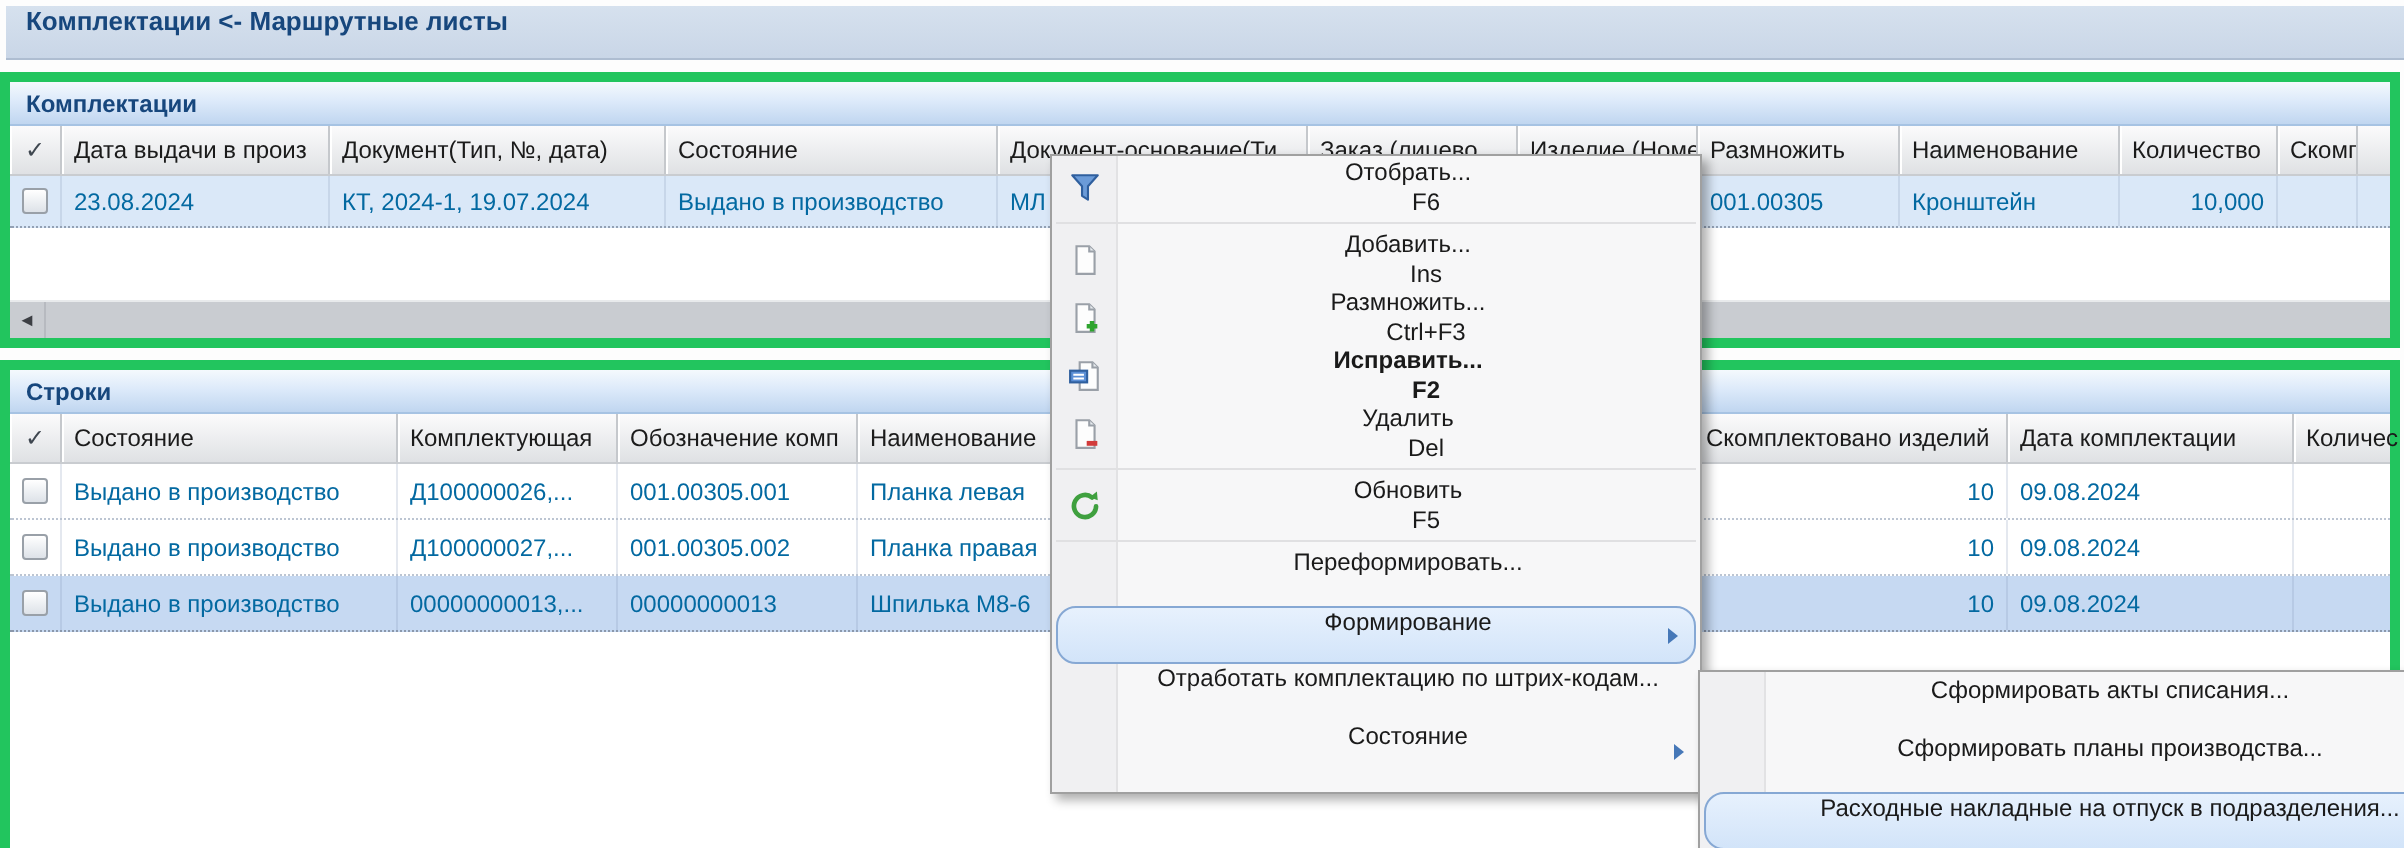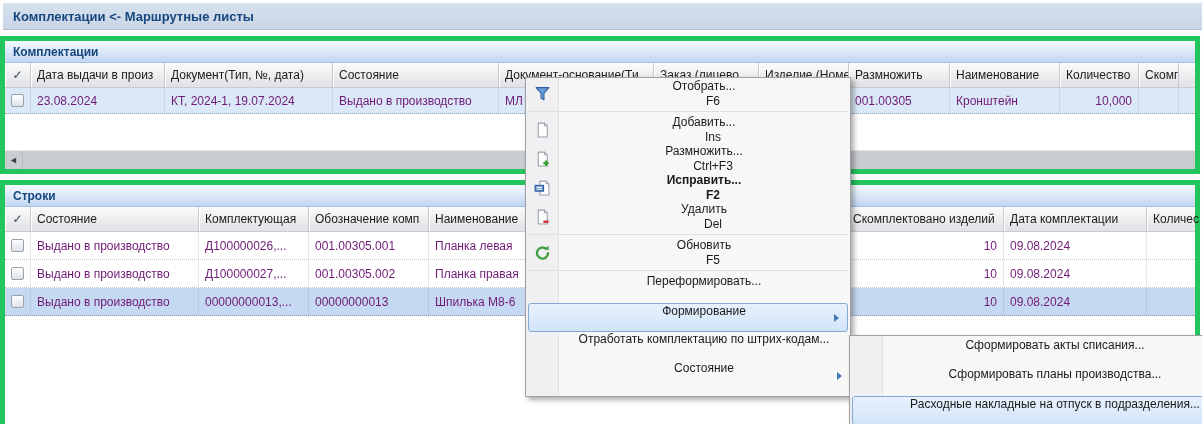--- a/index.html
+++ b/index.html
@@ -2,21 +2,21 @@
 <html><head>
 <meta charset="utf-8">
 <style>
   * { margin:0; padding:0; box-sizing:border-box; }
   html,body { width:1202px; height:424px; overflow:hidden; background:#fdfdfd;
     font-family:"Liberation Sans", sans-serif; position:relative; }
 
   
   .titlebar { position:absolute; left:3px; top:3px; width:1199px; height:27px;
     background:linear-gradient(#d6e1ee,#c9d6e7); border-bottom:1px solid #aebdd1;
-    display:flex; align-items:center; padding-left:10px;
+    display:flex; padding-left:10px;
     color:#17477d; font-weight:bold; font-size:13px; }
 
   
   .panel { position:absolute; left:0; width:1200px; background:#fff;
     border:5px solid #22c55e; }
   .panel-a { top:36px; height:138px; }
   .panel-b { top:180px; height:250px; }
   .phead { height:22px; display:flex; align-items:center; padding-left:8px;
     background:linear-gradient(180deg,#f4f9fd 0%,#ddeafa 45%,#c0d6f0 100%);
     border-bottom:1px solid #a6c3e3; color:#17477d; font-weight:bold; font-size:12px; }
@@ -26,21 +26,21 @@
   .th { flex:none; display:flex; align-items:center; padding:0 6px; font-size:12px;
     color:#1b1b1b; white-space:nowrap; overflow:hidden;
     border-right:1px solid #c5c8cc; box-shadow:inset 1px 0 0 #fff; }
   .th.center { justify-content:center; padding:0; }
 
   .trow { display:flex; }
   .row-a { height:26px; background:#dae8f8; border-bottom:1px dotted #93a1b4; }
   .row-b { height:28px; background:#fff; border-bottom:1px dotted #bcc5d2; }
   .row-b.sel { background:#c6d9f2; border-bottom:1px dotted #8b98ab; }
   .td { flex:none; display:flex; align-items:center; padding:0 6px; font-size:12px;
-    color:#701a75; white-space:nowrap; overflow:hidden;
+    color:#0369a1; white-space:nowrap; overflow:hidden;
     border-right:1px solid rgba(130,150,180,.22); }
   .td.center { justify-content:center; padding:0; }
   .td.num { justify-content:flex-end; }
   .cb { width:13px; height:13px; border:1px solid #99a0a8; border-radius:2px;
     background:linear-gradient(#ffffff,#dde2e8); }
   .checkmark { color:#3f4750; font-size:12px; }
 
   
   .t0{width:26px}.t1{width:134px}.t2{width:168px}.t3{width:166px}.t4{width:155px}
   .t5{width:105px}.t6{width:90px}.t7{width:101px}.t8{width:110px}.t9{width:79px}.t10{width:40px}
@@ -62,21 +62,21 @@
   .menu-main { left:525px; top:77px; width:326px; }
   .menu-sub  { left:849px; top:335px; width:380px; z-index:11; padding-top:2px; }
   .gutter { position:absolute; left:0; top:0; bottom:0; width:33px;
     background:#f0f0f2; border-right:1px solid #e2e2e4; }
   .mi { position:relative; height:29px; display:flex; align-items:center;
     padding:0 12px 0 44px; font-size:12px; color:#1a1a1a; cursor:default;flex-direction:column; }
   .mi .lbl { flex:1; white-space:nowrap; overflow:hidden; }
   .mi .sc { margin-left:18px; white-space:nowrap; }
   .mi.bold .lbl, .mi.bold .sc { font-weight:bold; }
   .mi.hl { background:linear-gradient(#e7f1fd,#d2e4f9); border:1px solid #86a8d4;
-    border-radius:3px; margin:0 2px; padding:0 10px 0 42px; }
+    border-radius:10px; margin:0 2px; padding:0 10px 0 42px; }
   .msep { height:7px; position:relative; }
   .msep::after { content:""; position:absolute; left:2px; right:2px; top:3px;
     border-top:1px solid #e0e0e2; }
   .ico { position:absolute; left:8px; top:50%; transform:translateY(-50%);
     width:17px; height:17px; }
   .arrow-sub { position:absolute; right:8px; top:50%; transform:translateY(-50%);
     width:0; height:0; border-left:5px solid #4678b8;
     border-top:4px solid transparent; border-bottom:4px solid transparent; }
 </style>
 </head>

